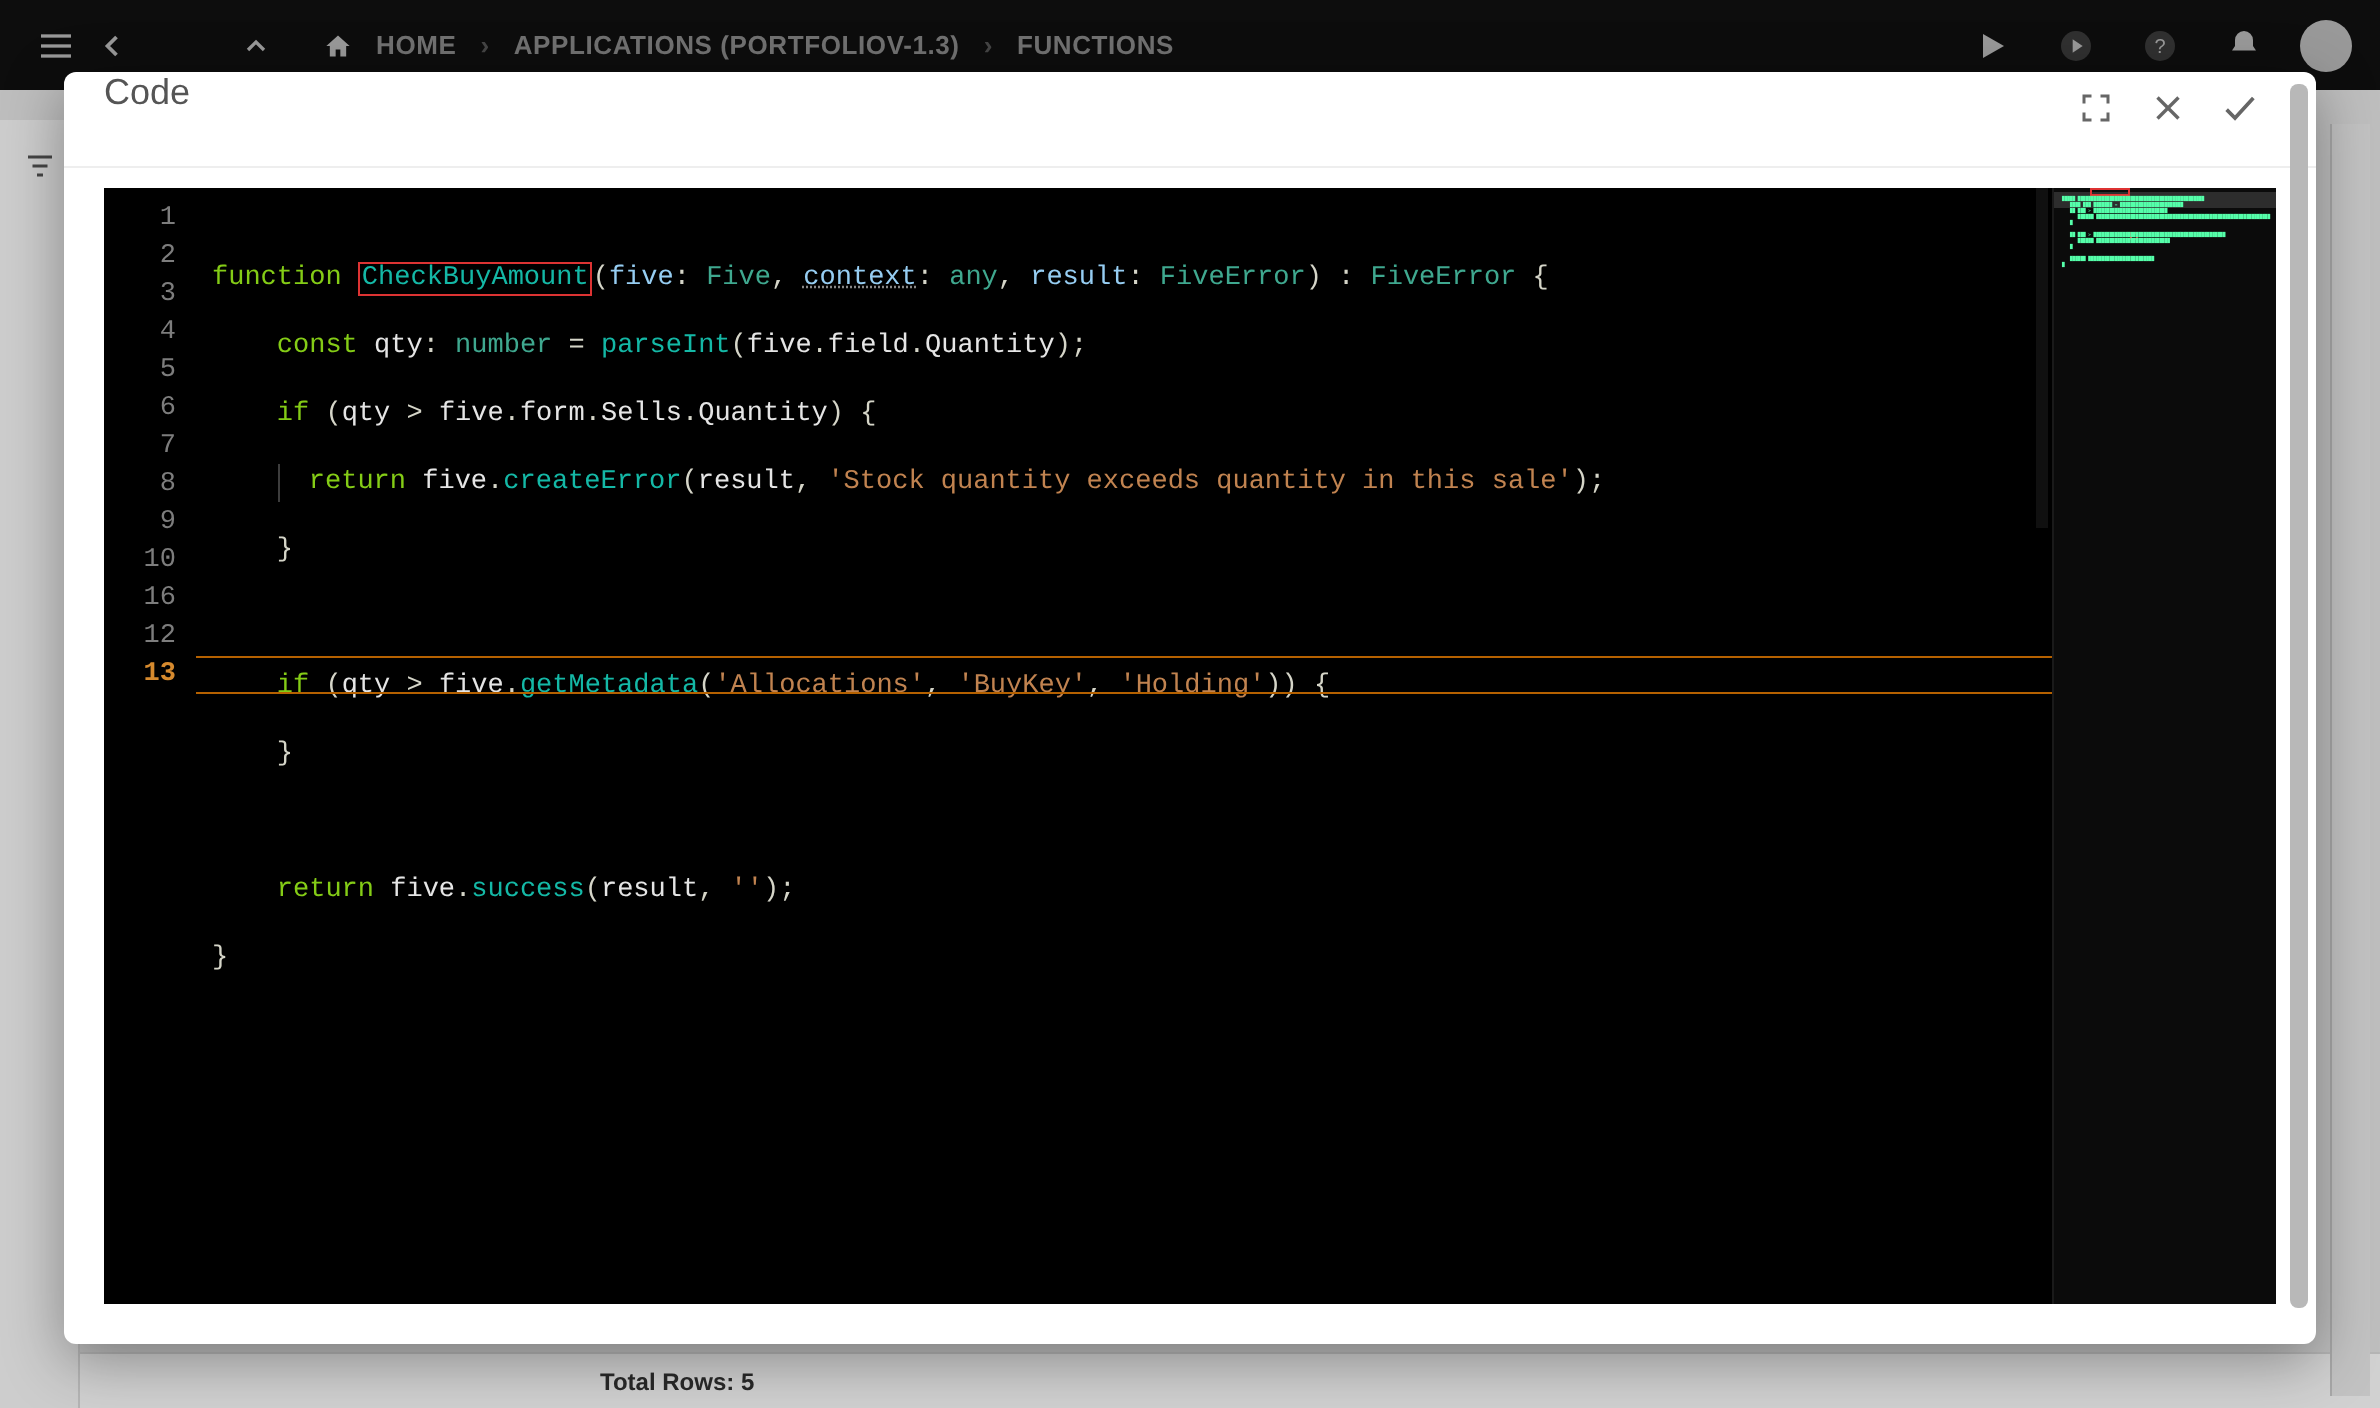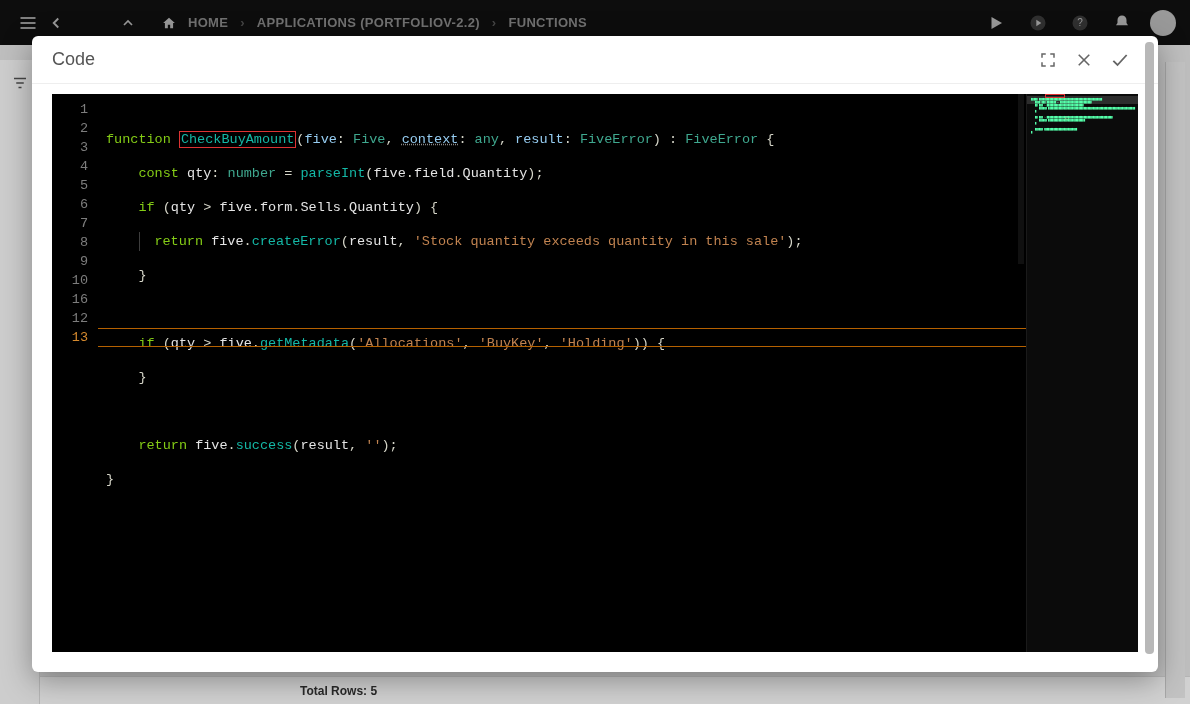--- a/index.html
+++ b/index.html
@@ -52,21 +52,21 @@
     margin-top:36px;
     width:1126px; height:636px;
     background:#fff;
     border-radius:6px;
     box-shadow:0 8px 30px rgba(0,0,0,0.35);
     display:flex; flex-direction:column;
     overflow:hidden;
     position:relative;
   }
   .modal-header {
-    height:48px; display:flex; align-items:center;
+    height:48px; display:flex; 
     padding:0 20px; border-bottom:1px solid #eee;
     color:#555; font-size:18px; font-weight:500;
   }
   .modal-header .mh-spacer { flex:1; }
   .modal-header .mh-icon {
     width:36px; height:36px; display:flex; align-items:center; justify-content:center;
     color:#666; cursor:pointer;
   }
   .editor-wrap {
     flex:1; padding: 10px 20px 20px 20px;
@@ -81,21 +81,21 @@
     overflow:hidden;
   }
   .gutter {
     width:46px;
     padding-top:6px;
     text-align:right;
     color:#7d7d7d;
     user-select:none;
   }
   .gutter .ln { padding-right:10px; line-height:19px; }
-  .gutter .active { color:#d68a2e; font-weight:normal; }
+  .gutter .active { color:#d68a2e; font-weight:bold; }
   .code {
     flex:1;
     padding:6px 0 0 8px;
     color:#ddd;
     position:relative;
     white-space:pre;
   }
   .code .line { line-height:19px; height:19px; }
   .tok-keyword { color:#84cc16; }
   .tok-func { color:#14b8a6; }
@@ -161,21 +161,21 @@
       </svg>
   </div>
   <div class="breadcrumb">
     <span style="color:#bbb">
       <svg width="14" height="14" viewBox="0 0 24 24" fill="currentColor">
           <path d="M12 3l10 9h-3v9h-5v-6h-4v6H5v-9H2z"></path>
         </svg>
     </span>
     <span>HOME</span>
     <span class="sep">›</span>
-    <span>APPLICATIONS (PORTFOLIOV-2.2)</span>
+    <span>APPLICATIONS (PORTFOLIOV-1.3)</span>
     <span class="sep">›</span>
     <span>FUNCTIONS</span>
   </div>
   <div class="spacer"></div>
   <div class="right-icons">
     <div class="icon">
         <svg width="18" height="18" viewBox="0 0 24 24" fill="currentColor">
           <polygon points="6 4 20 12 6 20"></polygon>
         </svg>
       </div>

